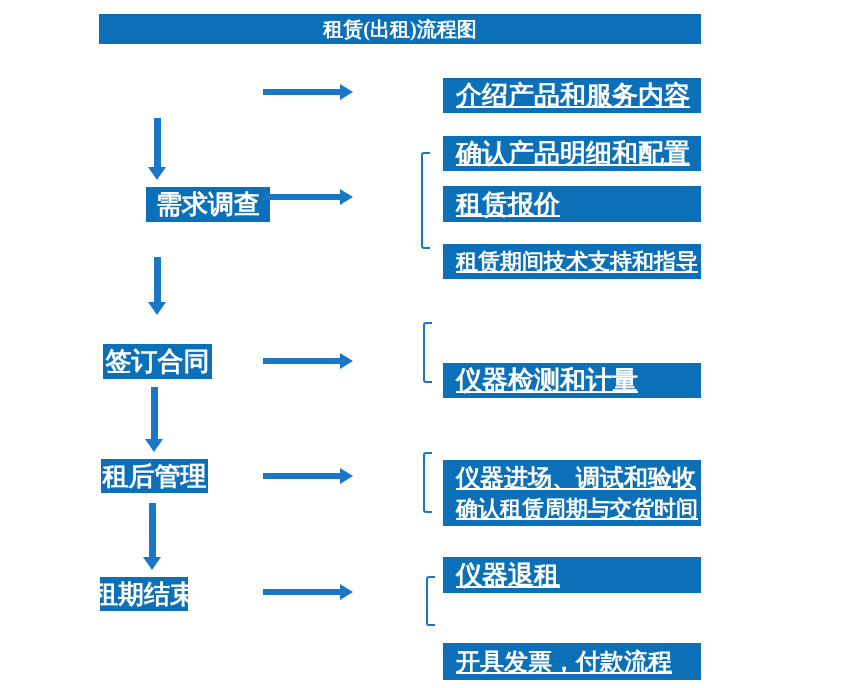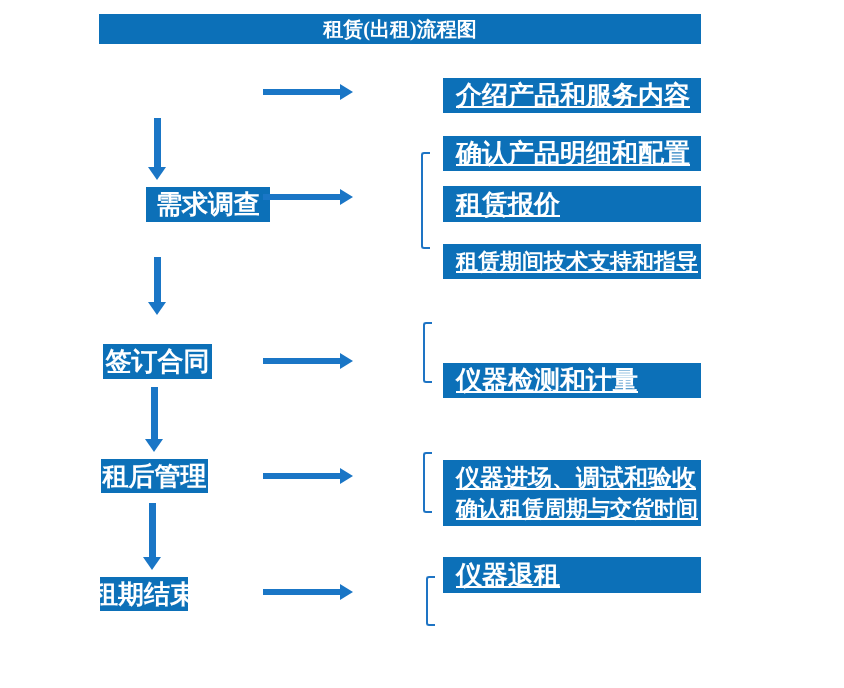--- a/index.html
+++ b/index.html
@@ -101,14 +101,15 @@
   <div class="box detail" style="left:443px; top:136px; width:258px; height:35px;">确认产品明细和配置</div>
   <div class="box detail" style="left:443px; top:186px; width:258px; height:36px;">租赁报价</div>
   <div class="box detail fs22" style="left:443px; top:244px; width:258px; height:35px;">租赁期间技术支持和指导</div>
 
   <div class="box detail" style="left:443px; top:363px; width:258px; height:35px;">仪器检测和计量</div>
 
   <div class="box detail fs24" style="left:443px; top:424px; width:258px; height:35px;">仪器进场、调试和验收</div>
   <div class="box detail fs22" style="left:443px; top:491px; width:258px; height:35px;">确认租赁周期与交货时间</div>
 
   <div class="box detail" style="left:443px; top:557px; width:258px; height:36px;">仪器退租</div>
+  <div class="box detail fs24" style="left:443px; top:607px; width:258px; height:37px;">开具发票，付款流程</div>
 
 </div>
 
 </body></html>

